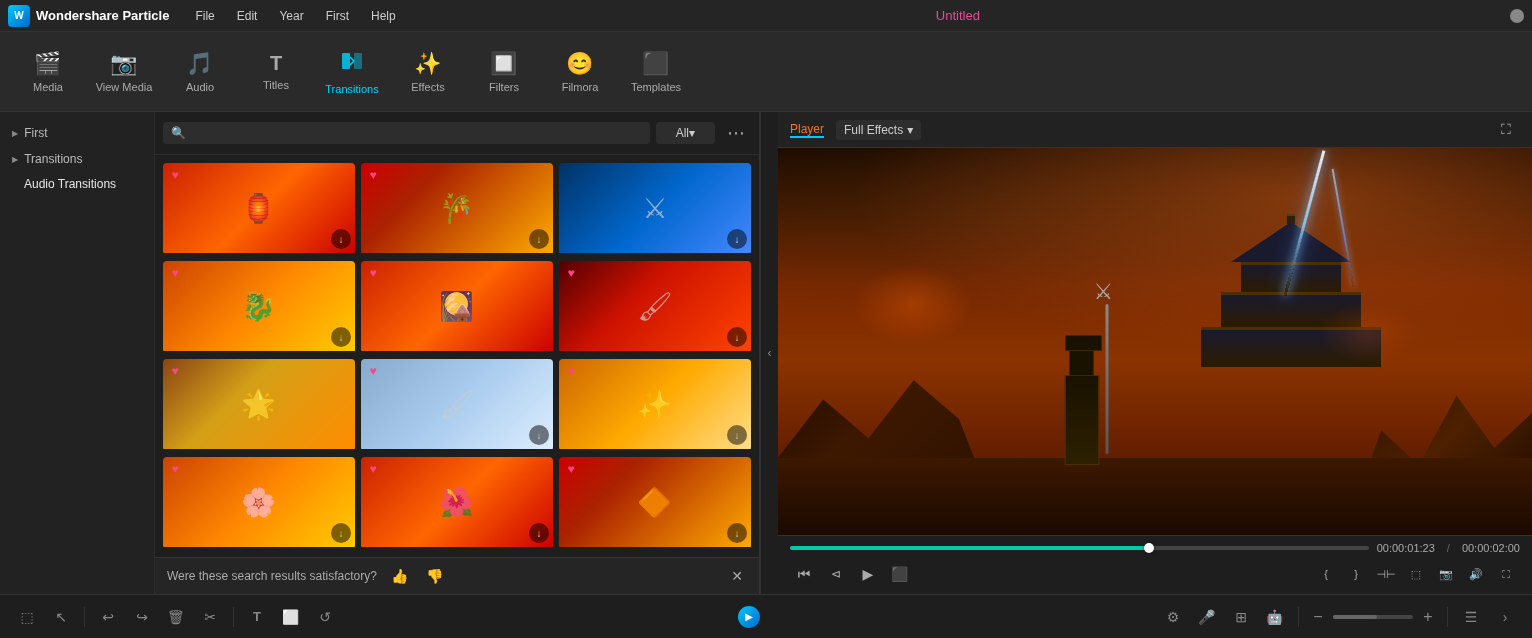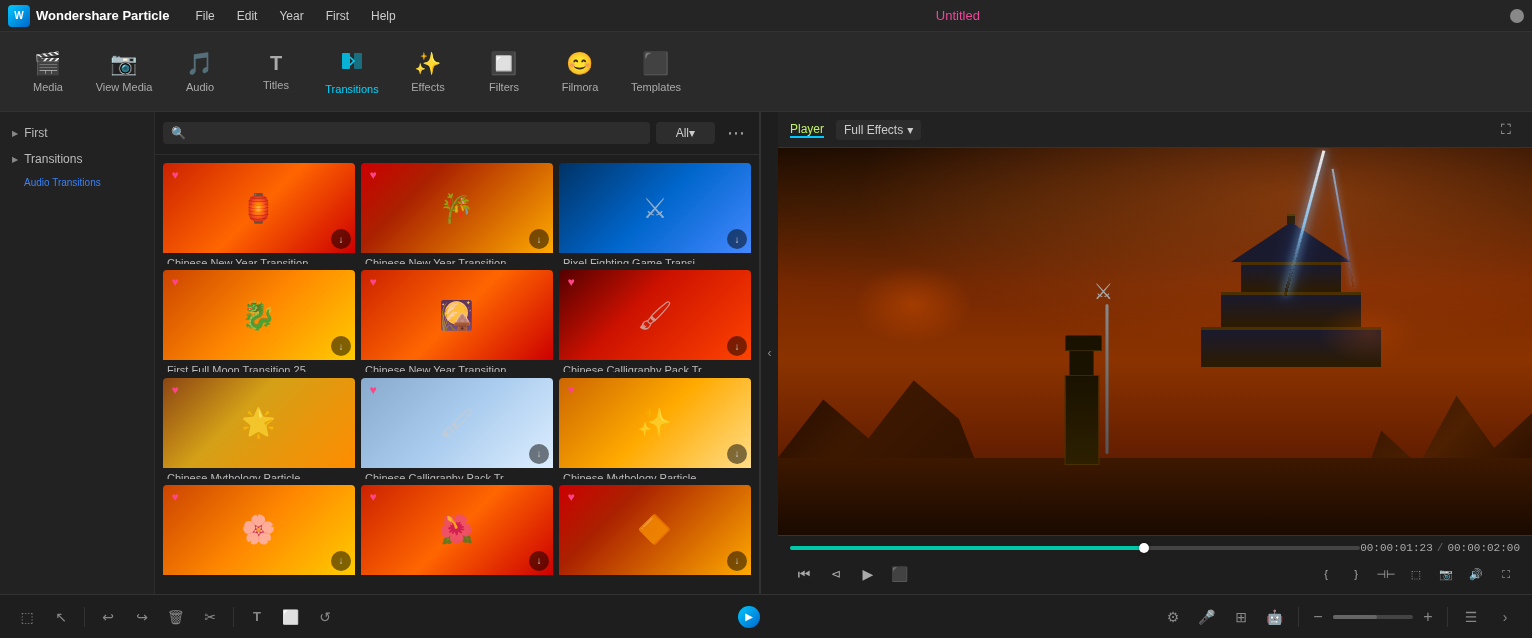--- a/index.html
+++ b/index.html
@@ -136,22 +136,22 @@
       color: #bbb;
       font-size: 12px;
     }
     .sidebar-section .arrow {
       font-size: 8px;
       color: #888;
     }
     .sidebar-item {
       padding: 5px 12px 5px 24px;
       cursor: pointer;
-      color: #3b82f6;
-      font-size: 10px;
+      color: #e5e5e5;
+      font-size: 12px;
     }
 
     
     .content-area {
       flex: 1;
       display: flex;
       flex-direction: column;
       overflow: hidden;
     }
 
@@ -347,21 +347,21 @@
       background: #222;
       border-bottom: 1px solid #333;
       gap: 12px;
       height: 36px;
     }
     .player-tab {
       font-size: 12px;
       color: #aaa;
       cursor: pointer;
     }
-    .player-tab.active { color: #bef264; border-bottom: 2px solid #00c9ff; }
+    .player-tab.active { color: #f97316; border-bottom: 2px solid #00c9ff; }
     .quality-select {
       display: flex;
       align-items: center;
       gap: 4px;
       background: #2d2d2d;
       padding: 3px 8px;
       border-radius: 3px;
       cursor: pointer;
       font-size: 12px;
       color: #ccc;
@@ -563,22 +563,22 @@
 
     
     .player-controls {
       background: #1e1e1e;
       padding: 6px 12px;
       border-top: 1px solid #333;
     }
     .progress-bar-wrap {
       display: flex;
       align-items: center;
+      gap: 8px;
       margin-bottom: 6px;
-      font-family: Liberation Mono, monospace;
     }
     .progress-bar-bg {
       flex: 1;
       height: 4px;
       background: #444;
       border-radius: 2px;
       position: relative;
     }
     .progress-bar-fill {
       height: 100%;
@@ -892,20 +892,26 @@
         <div class="item-heart">
                   <span class="heart-icon">♥</span>
                 </div>
         <div class="item-download">↓</div>
         <div class="item-overlay"></div>
       </div>
       <div class="item-label">...</div>
     </div>
           </div>
 
+        <div class="feedback-bar">
+          <span>Were these search results satisfactory?</span>
+          <button>👍</button>
+          <button>👎</button>
+          <button class="close-feedback">✕</button>
+        </div>
       </div>
 
     </div>
   </div>
 
   <div class="collapse-btn">‹</div>
 
   <div class="right-panel">
 
     <div class="player-header">

